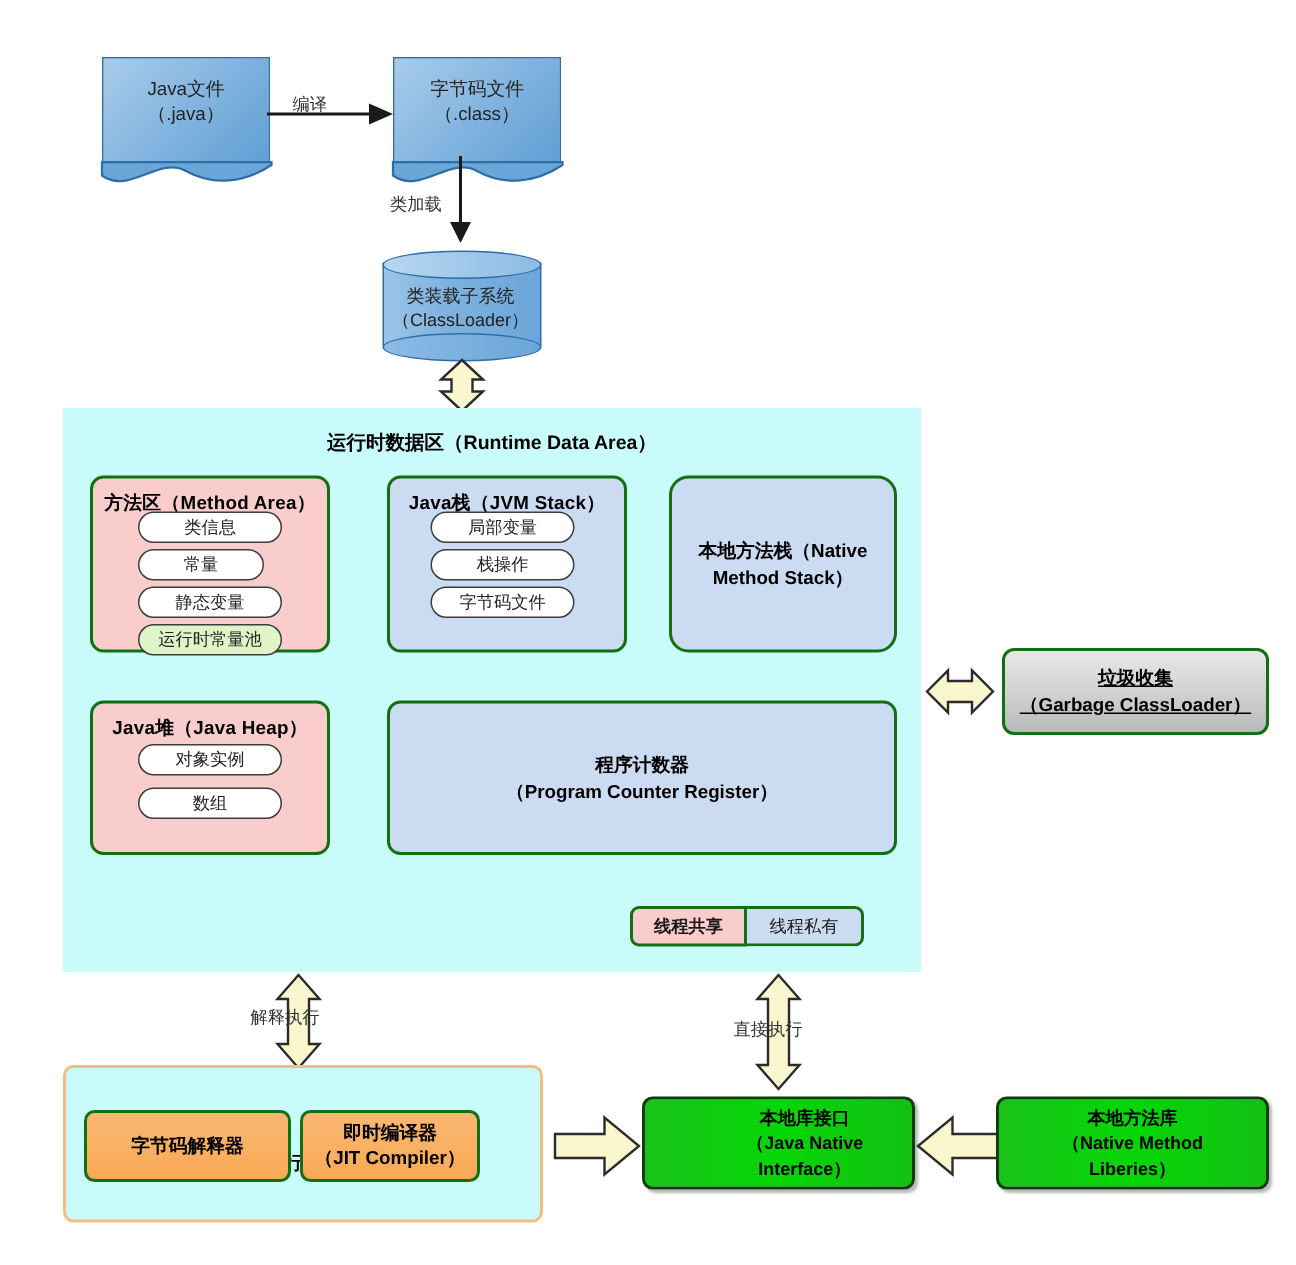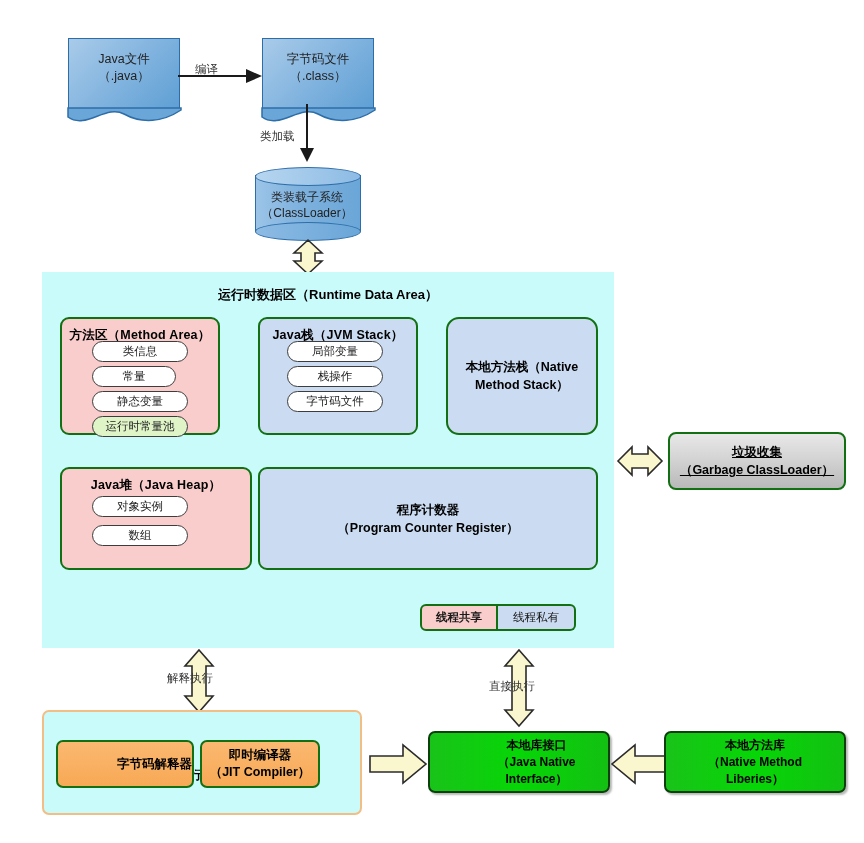--- a/index.html
+++ b/index.html
@@ -173,21 +173,21 @@
 <div class="abs ctr pill nosel" style="left:287px;top:366px;width:96px;">栈操作</div>
 <div class="abs ctr pill nosel" style="left:287px;top:391px;width:96px;">字节码文件</div>
 
 <div class="abs panel panel-blue ctr" style="left:446px;top:317px;width:152px;height:118px;border-radius:13px;">
   <div class="panel-center nosel">
     <div>本地方法栈（Native</div>
     <div>Method Stack）</div>
   </div>
 </div>
 
-<div class="abs panel panel-pink" style="left:60px;top:467px;width:192px;height:103px;">
+<div class="abs panel panel-pink" style="left:60px;top:467px;width:160px;height:103px;">
   <div class="panel-title nosel">Java堆（Java Heap）</div>
 </div>
 <div class="abs ctr pill nosel" style="left:92px;top:496px;width:96px;">对象实例</div>
 <div class="abs ctr pill nosel" style="left:92px;top:525px;width:96px;">数组</div>
 
 <div class="abs panel panel-blue ctr" style="left:258px;top:467px;width:340px;height:103px;">
   <div class="panel-center nosel">
     <div>程序计数器</div>
     <div>（Program Counter Register）</div>
   </div>
@@ -212,21 +212,21 @@
 <div class="arrow-label nosel" style="left:167px;top:671px;">解释执行</div>
 
 <svg class="abs" style="left:502px;top:650px;width:34px;height:76px;">
   <polygon points="17,0 31,16 24,16 24,60 31,60 17,76 3,60 10,60 10,16 3,16" fill="#faf7cf" stroke="#2b2b2b" stroke-width="1.6"></polygon>
 </svg>
 <div class="arrow-label nosel" style="left:489px;top:679px;">直接执行</div>
 
 <div class="abs exec-box" style="left:42px;top:710px;width:320px;height:105px;">
   <div class="exec-title nosel">执行引擎</div>
 </div>
-<div class="abs ctr orange-box" style="left:56px;top:740px;width:138px;height:48px;justify-content:flex-end;">
+<div class="abs ctr orange-box" style="left:56px;top:740px;width:138px;height:48px;">
   <div class="nosel">
     <div>字节码解释器</div>
   </div>
 </div>
 <div class="abs ctr orange-box" style="left:200px;top:740px;width:120px;height:48px;">
   <div class="nosel">
     <div>即时编译器</div>
     <div>（JIT Compiler）</div>
   </div>
 </div>

